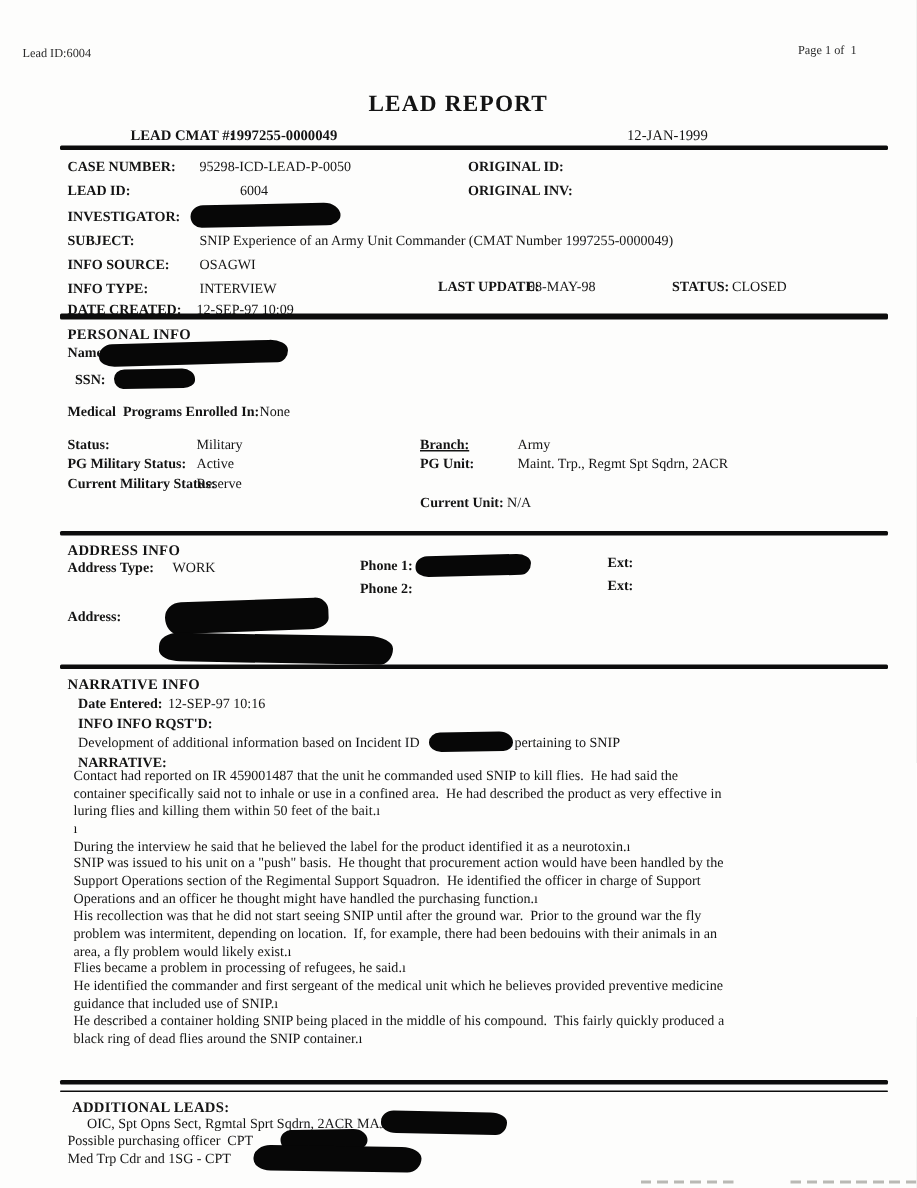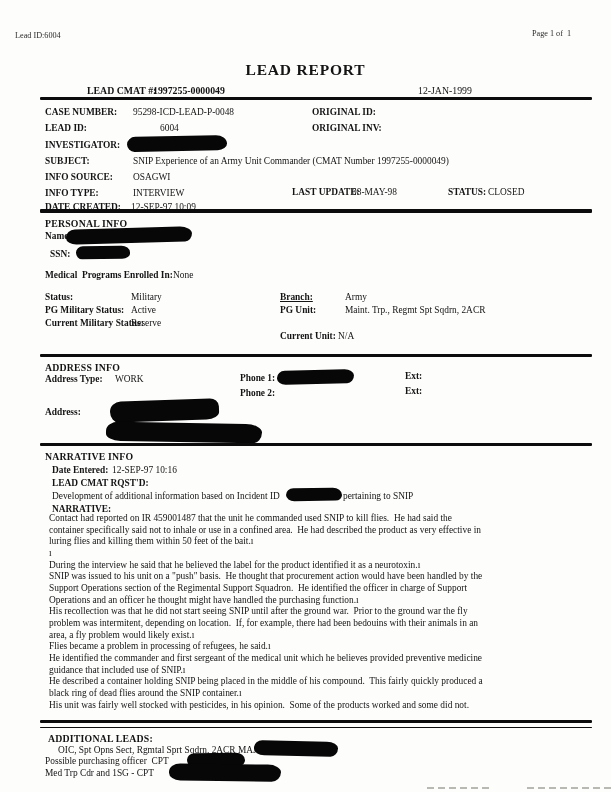--- a/index.html
+++ b/index.html
@@ -29,21 +29,21 @@
   <span class="t sm" style="left:532px;top:28px;">Page 1 of  1</span>
 
   <div class="title" style="top:61px;">LEAD REPORT</div>
 
   <span class="t b" style="left:87px;top:85px;font-size:9.8px;">LEAD CMAT #:</span>
   <span class="t b" style="left:153px;top:85px;font-size:9.8px;">1997255-0000049</span>
   <span class="t" style="left:418px;top:85px;font-size:9.8px;">12-JAN-1999</span>
   <div class="rule" style="left:40px;top:97px;width:552px;height:3px;"></div>
 
   <span class="t b" style="left:45px;top:107px;">CASE NUMBER:</span>
-  <span class="t" style="left:133px;top:107px;">95298-ICD-LEAD-P-0048</span>
+  <span class="t" style="left:133px;top:107px;">95298-ICD-LEAD-P-0050</span>
   <span class="t b" style="left:312px;top:107px;">ORIGINAL ID:</span>
 
   <span class="t b" style="left:45px;top:123px;">LEAD ID:</span>
   <span class="t" style="left:133px;top:123px;margin-left:27px;">6004</span>
   <span class="t b" style="left:312px;top:123px;">ORIGINAL INV:</span>
 
   <span class="t b" style="left:45px;top:140px;">INVESTIGATOR:</span>
   <div class="blob" style="left:127px;top:136px;width:100px;height:15px;border-radius:9px 12px 10px 8px/8px 9px 7px 8px;transform:rotate(-1.2deg);"></div>
 
   <span class="t b" style="left:45px;top:156px;">SUBJECT:</span>
@@ -105,21 +105,21 @@
 
   <span class="t b" style="left:45px;top:407px;">Address:</span>
   <div class="blob" style="left:110px;top:400px;width:109px;height:21px;border-radius:12px 10px 14px 9px/11px 9px 8px 12px;transform:rotate(-2deg);"></div>
   <div class="blob" style="left:106px;top:423px;width:156px;height:19px;border-radius:14px 18px 10px 16px/10px 9px 12px 8px;transform:rotate(1deg);"></div>
 
   <div class="rule" style="left:40px;top:443px;width:552px;height:2.5px;"></div>
 
   <span class="t hd" style="left:45px;top:451px;">NARRATIVE INFO</span>
   <span class="t b" style="left:52px;top:465px;">Date Entered:</span>
   <span class="t" style="left:112px;top:465px;">12-SEP-97 10:16</span>
-  <span class="t b" style="left:52px;top:478px;">LEAD CMAT RQST'D:</span>
+  <span class="t b" style="left:52px;top:478px;">INFO INFO RQST'D:</span>
 
   <span class="t" style="left:52px;top:491px;">Development of additional information based on Incident ID</span>
   <div class="blob" style="left:286px;top:488px;width:56px;height:13px;border-radius:8px 10px 7px 9px/7px 8px 6px 7px;transform:rotate(-1deg);"></div>
   <span class="t" style="left:343px;top:491px;">pertaining to SNIP</span>
 
   <span class="t b" style="left:52px;top:504px;">NARRATIVE:</span>
 
   <div class="nwrap">
     <div class="nl">Contact had reported on IR 459001487 that the unit he commanded used SNIP to kill flies.  He had said the</div>
     <div class="nl">container specifically said not to inhale or use in a confined area.  He had described the product as very effective in</div>
@@ -130,21 +130,20 @@
     <div class="nl">Support Operations section of the Regimental Support Squadron.  He identified the officer in charge of Support</div>
     <div class="nl">Operations and an officer he thought might have handled the purchasing function.ı</div>
     <div class="nl">His recollection was that he did not start seeing SNIP until after the ground war.  Prior to the ground war the fly</div>
     <div class="nl">problem was intermitent, depending on location.  If, for example, there had been bedouins with their animals in an</div>
     <div class="nl">area, a fly problem would likely exist.ı</div>
     <div class="nl">Flies became a problem in processing of refugees, he said.ı</div>
     <div class="nl">He identified the commander and first sergeant of the medical unit which he believes provided preventive medicine</div>
     <div class="nl">guidance that included use of SNIP.ı</div>
     <div class="nl">He described a container holding SNIP being placed in the middle of his compound.  This fairly quickly produced a</div>
     <div class="nl">black ring of dead flies around the SNIP container.ı</div>
-    <div class="nl">His unit was fairly well stocked with pesticides, in his opinion.  Some of the products worked and some did not.</div>
   </div>
 
   <div class="rule" style="left:40px;top:720px;width:552px;height:3px;"></div>
   <div class="rule" style="left:40px;top:727px;width:552px;height:1px;"></div>
 
   <span class="t hd" style="left:48px;top:733px;">ADDITIONAL LEADS:</span>
 
   <span class="t" style="left:58px;top:745px;">OIC, Spt Opns Sect, Rgmtal Sprt Sqdrn, 2ACR MAJ</span>
   <div class="blob" style="left:254px;top:741px;width:84px;height:15px;border-radius:9px 12px 8px 11px/8px 7px 9px 7px;transform:rotate(1.2deg);"></div>
 

